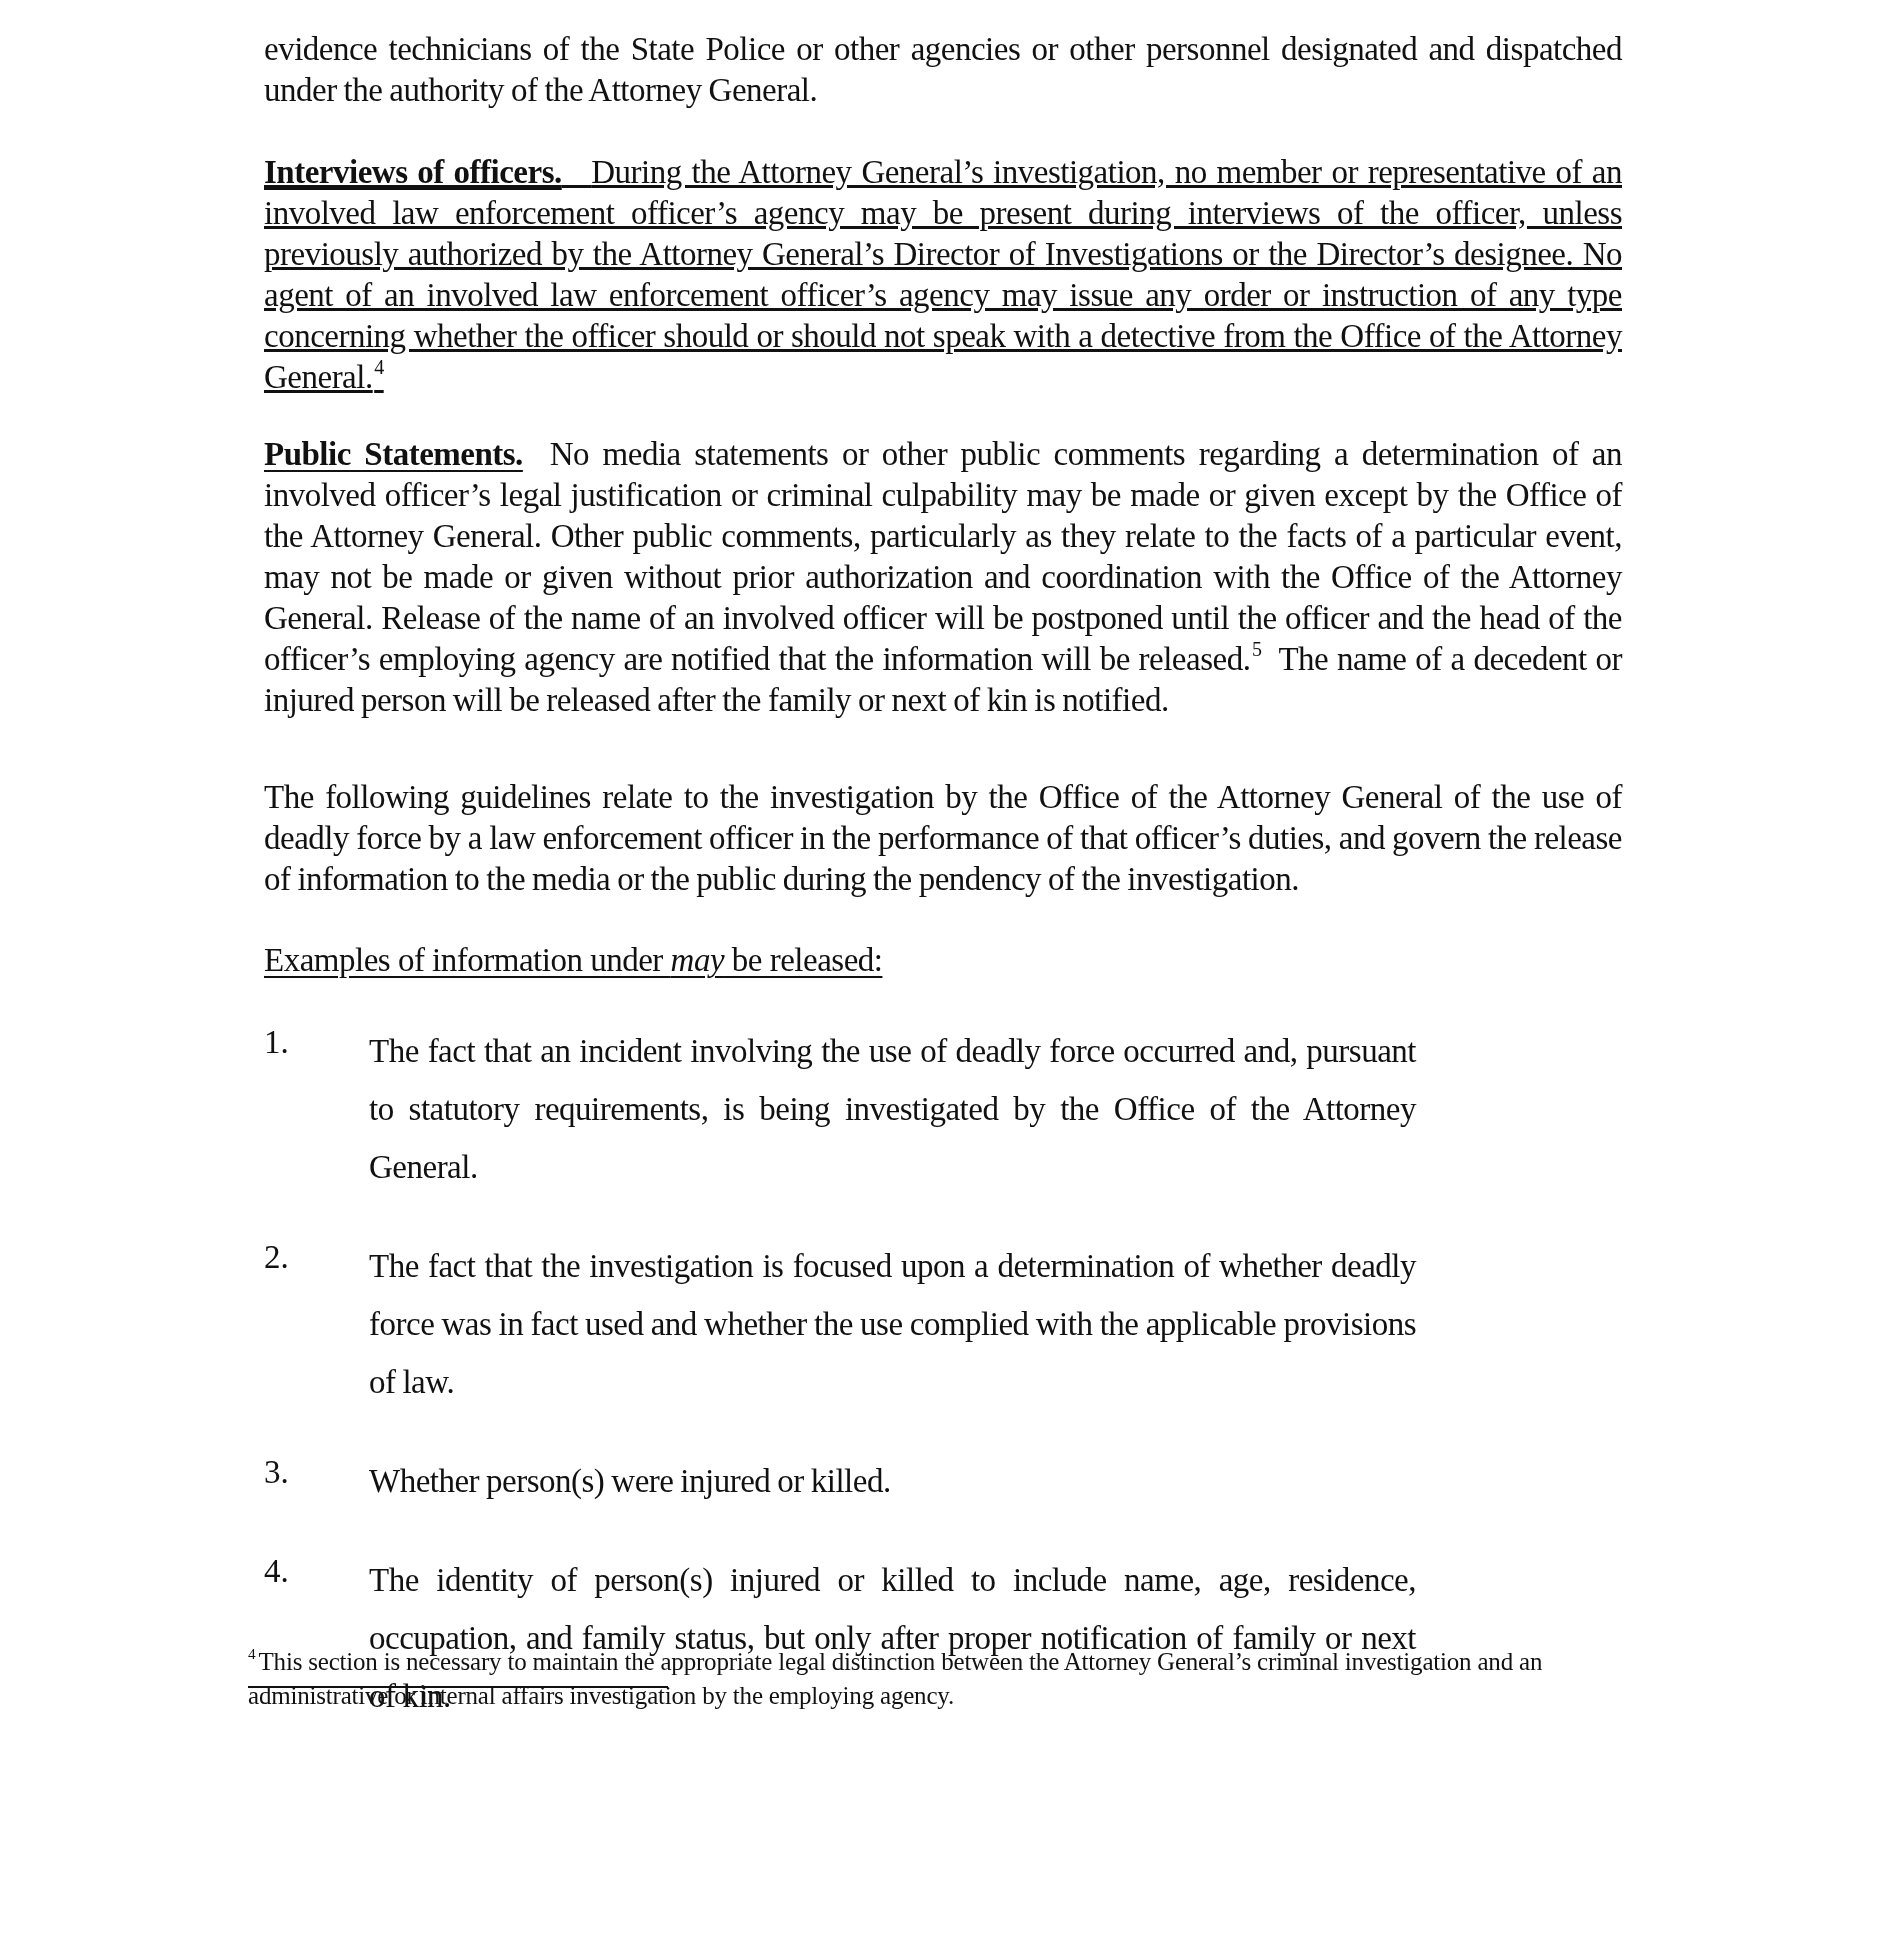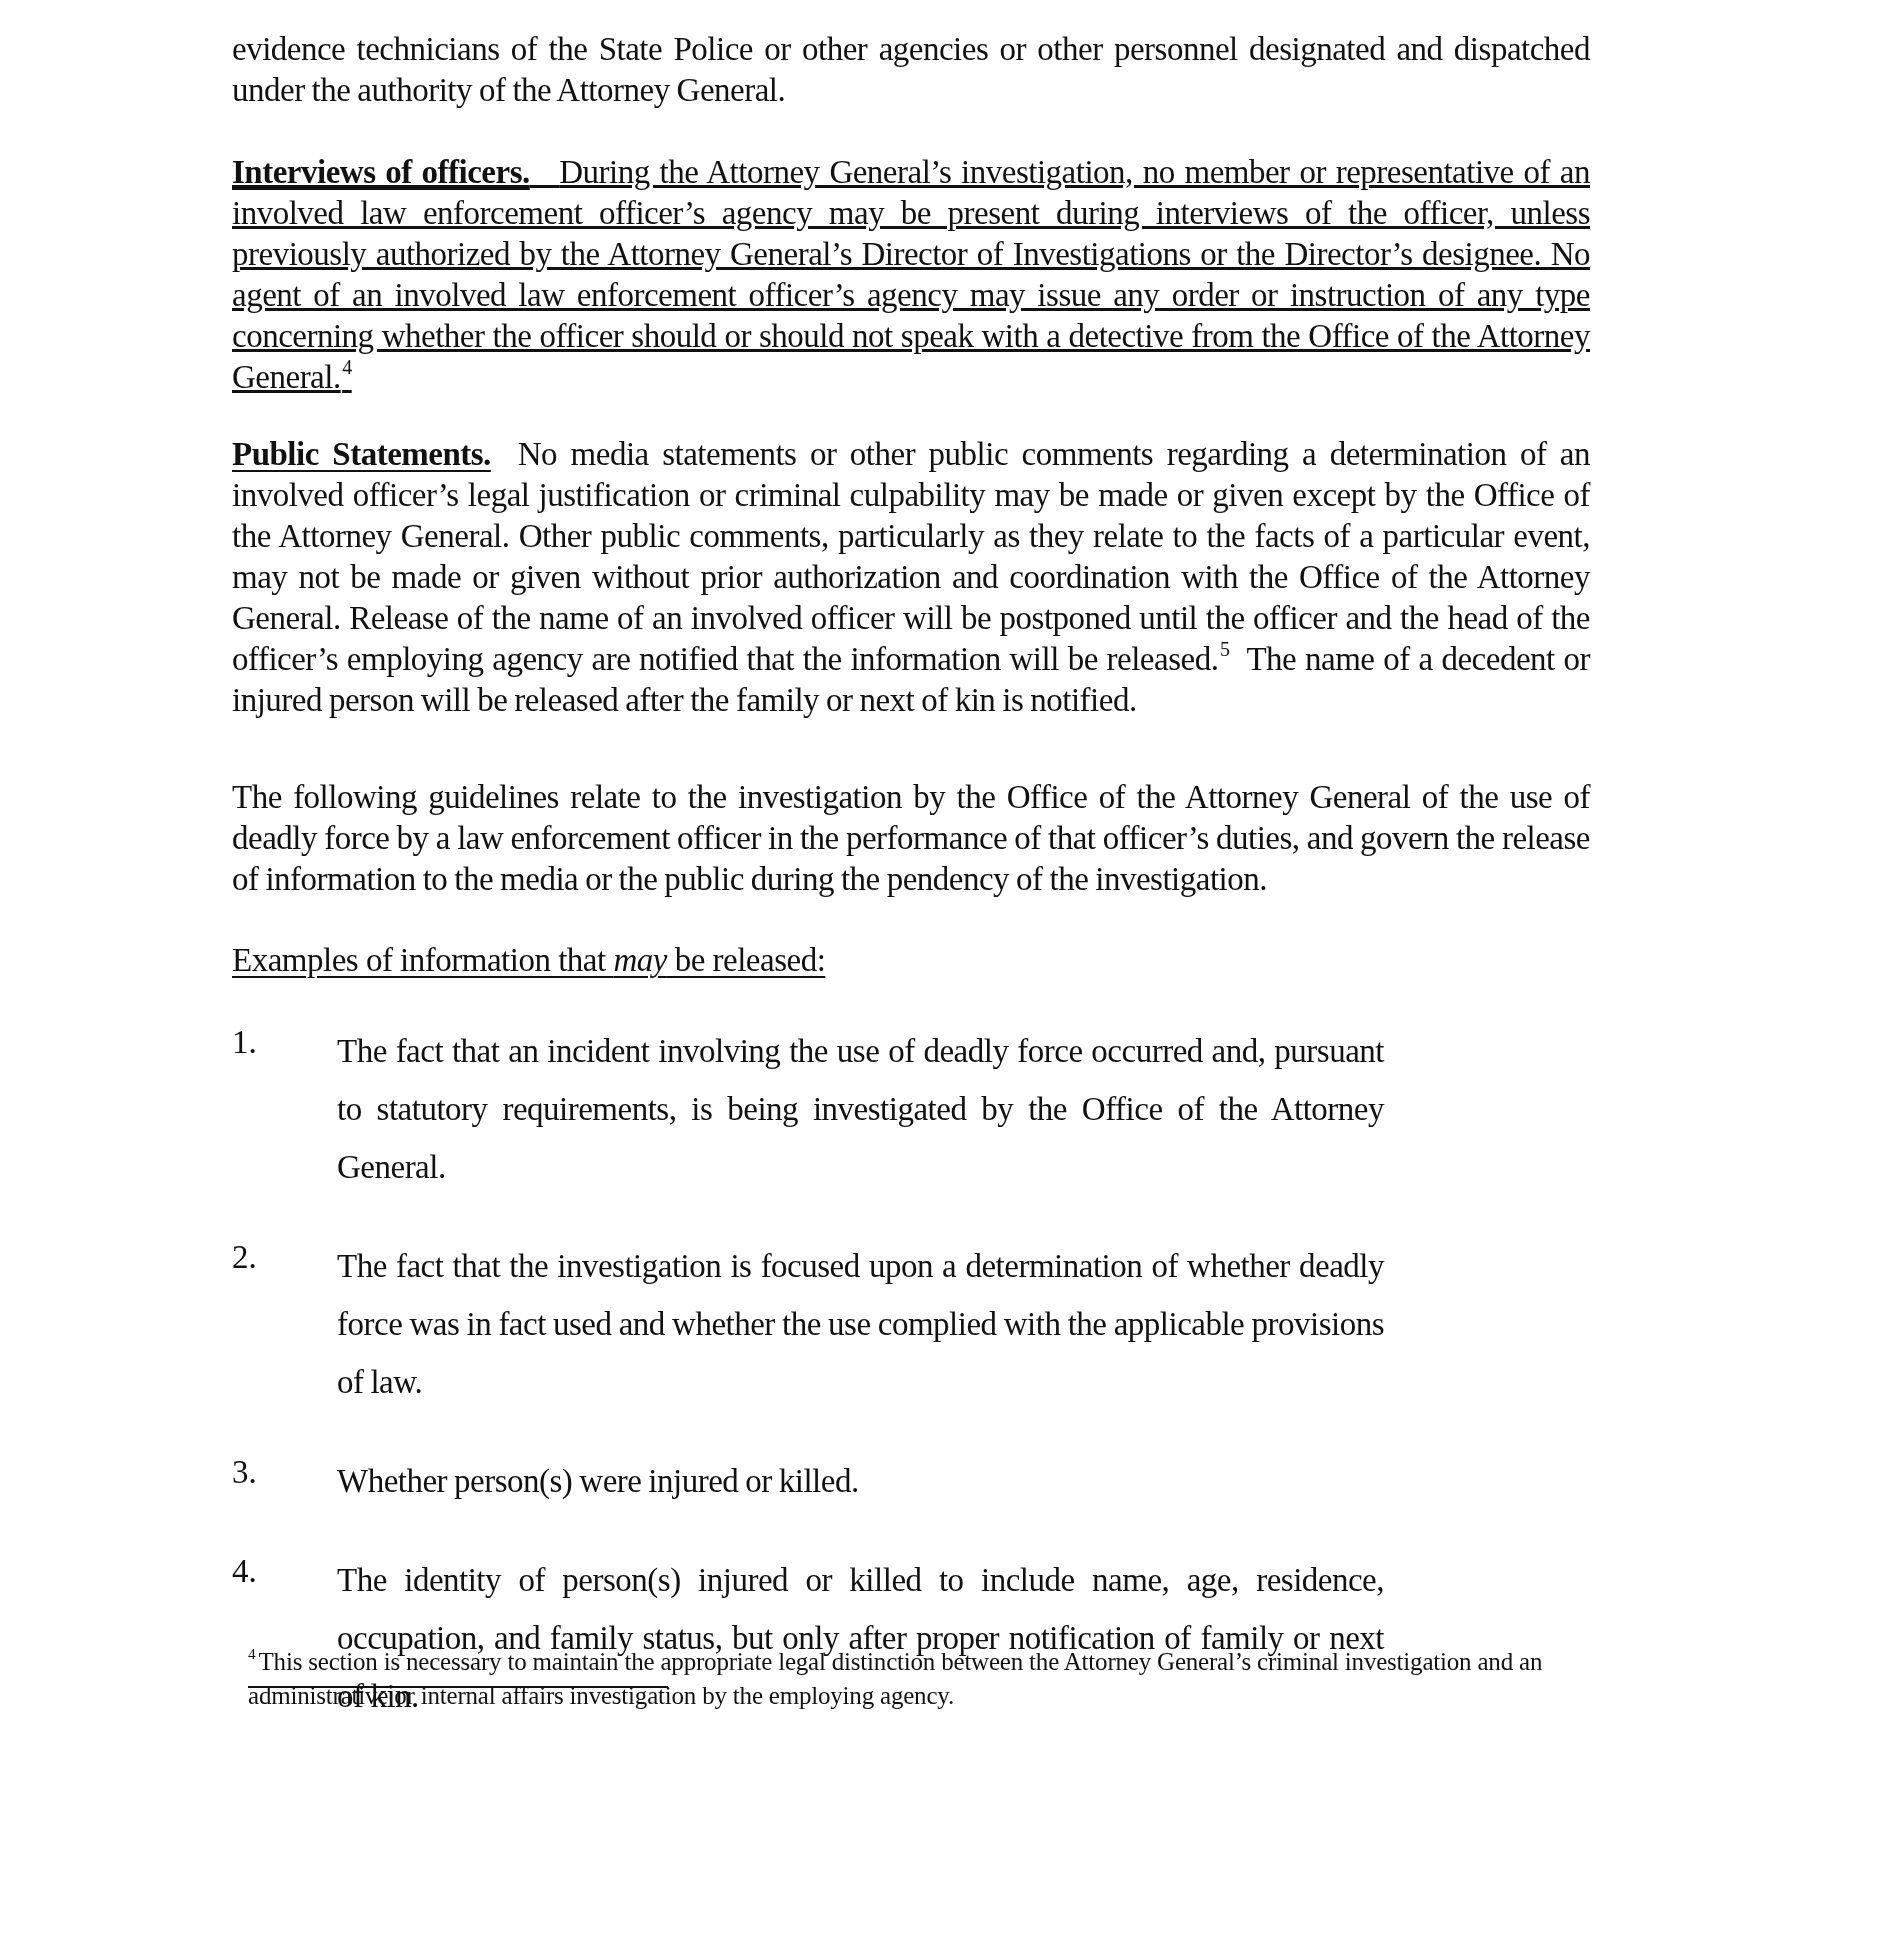--- a/index.html
+++ b/index.html
@@ -10,21 +10,21 @@
     body {
       width: 1897px;
       height: 1945px;
       position: relative;
       overflow: hidden;
       color: #111111;
       font-family: "Liberation Serif", "DejaVu Serif", serif;
     }
     .page {
       position: absolute;
-      left: 232px;
+      left: 264px;
       top: 29px;
       width: 1358px;
     }
     .para {
       font-size: 33px;
       line-height: 41px;
       text-align: justify;
       margin: 0;
       letter-spacing: -0.5px;
       word-spacing: -0.8px;
@@ -123,21 +123,21 @@
   <p class="para p3">
     <span class="heading-inline">Public Statements.</span>&nbsp;
     <span>No media statements or other public comments regarding a determination of an involved officer’s legal justification or criminal culpability may be made or given except by the Office of the Attorney General.  Other public comments, particularly as they relate to the facts of a particular event, may not be made or given without prior authorization and coordination with the Office of the Attorney General.  Release of the name of an involved officer will be postponed until the officer and the head of the officer’s employing agency are notified that the information will be released.</span><sup class="fnref">5</sup>&nbsp;
     <span>The name of a decedent or injured person will be released after the family or next of kin is notified.</span>
   </p>
 
   <p class="para p4">
     <span>The following guidelines relate to the investigation by the Office of the Attorney General of the use of deadly force by a law enforcement officer in the performance of that officer’s duties, and govern the release of information to the media or the public during the pendency of the investigation.</span>
   </p>
 
-  <p class="examples-heading"><span>Examples of information that </span><em>may</em><span> be released:</span></p>
+  <p class="examples-heading"><span>Examples of information under </span><em>may</em><span> be released:</span></p>
 
   <ol class="list">
     <li class="list-item">
       <span class="list-num">1.</span>
       <span class="list-text">The fact that an incident involving the use of deadly force occurred and, pursuant to statutory requirements, is being investigated by the Office of the Attorney General.</span>
     </li>
     <li class="list-item">
       <span class="list-num">2.</span>
       <span class="list-text">The fact that the investigation is focused upon a determination of whether deadly force was in fact used and whether the use complied with the applicable provisions of law.</span>
     </li>

